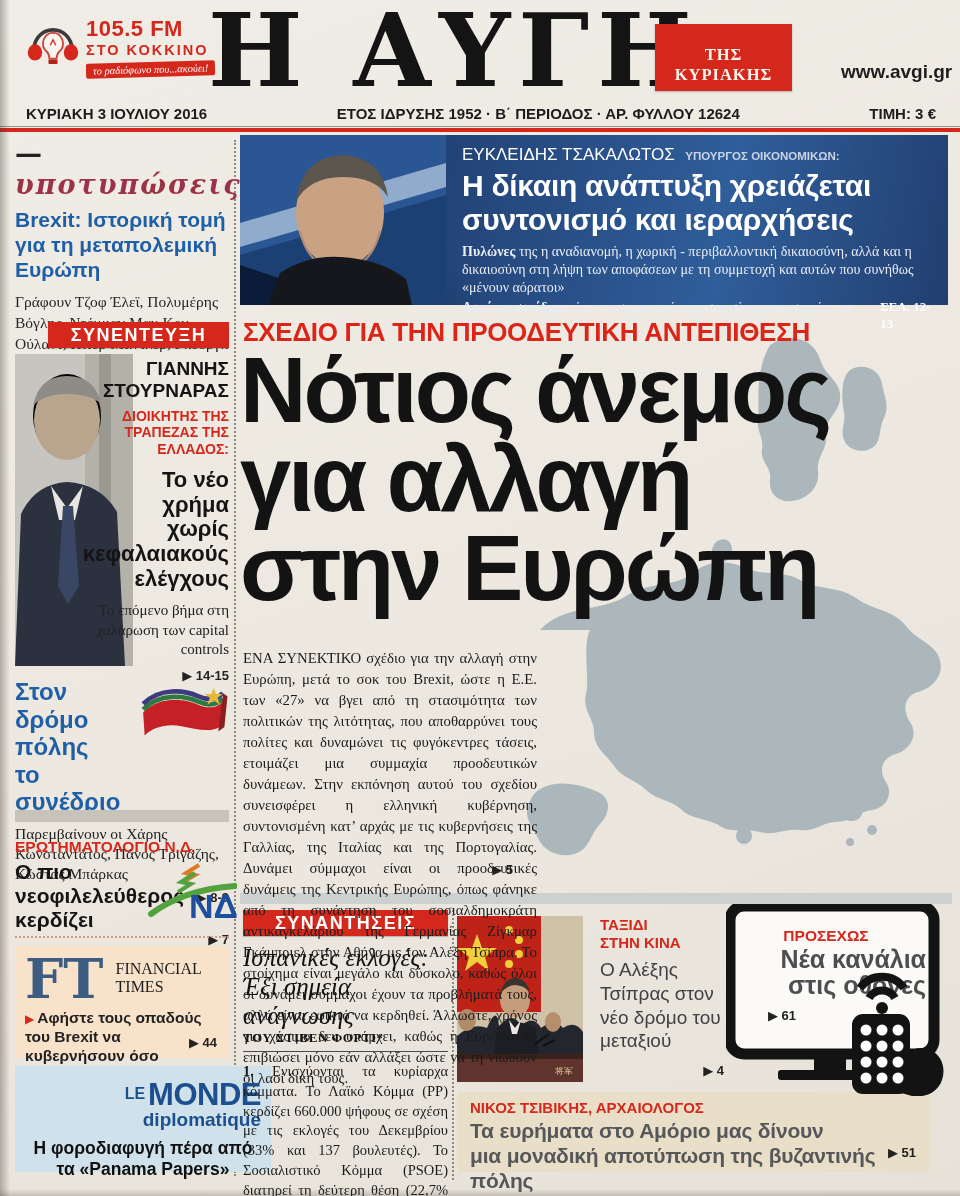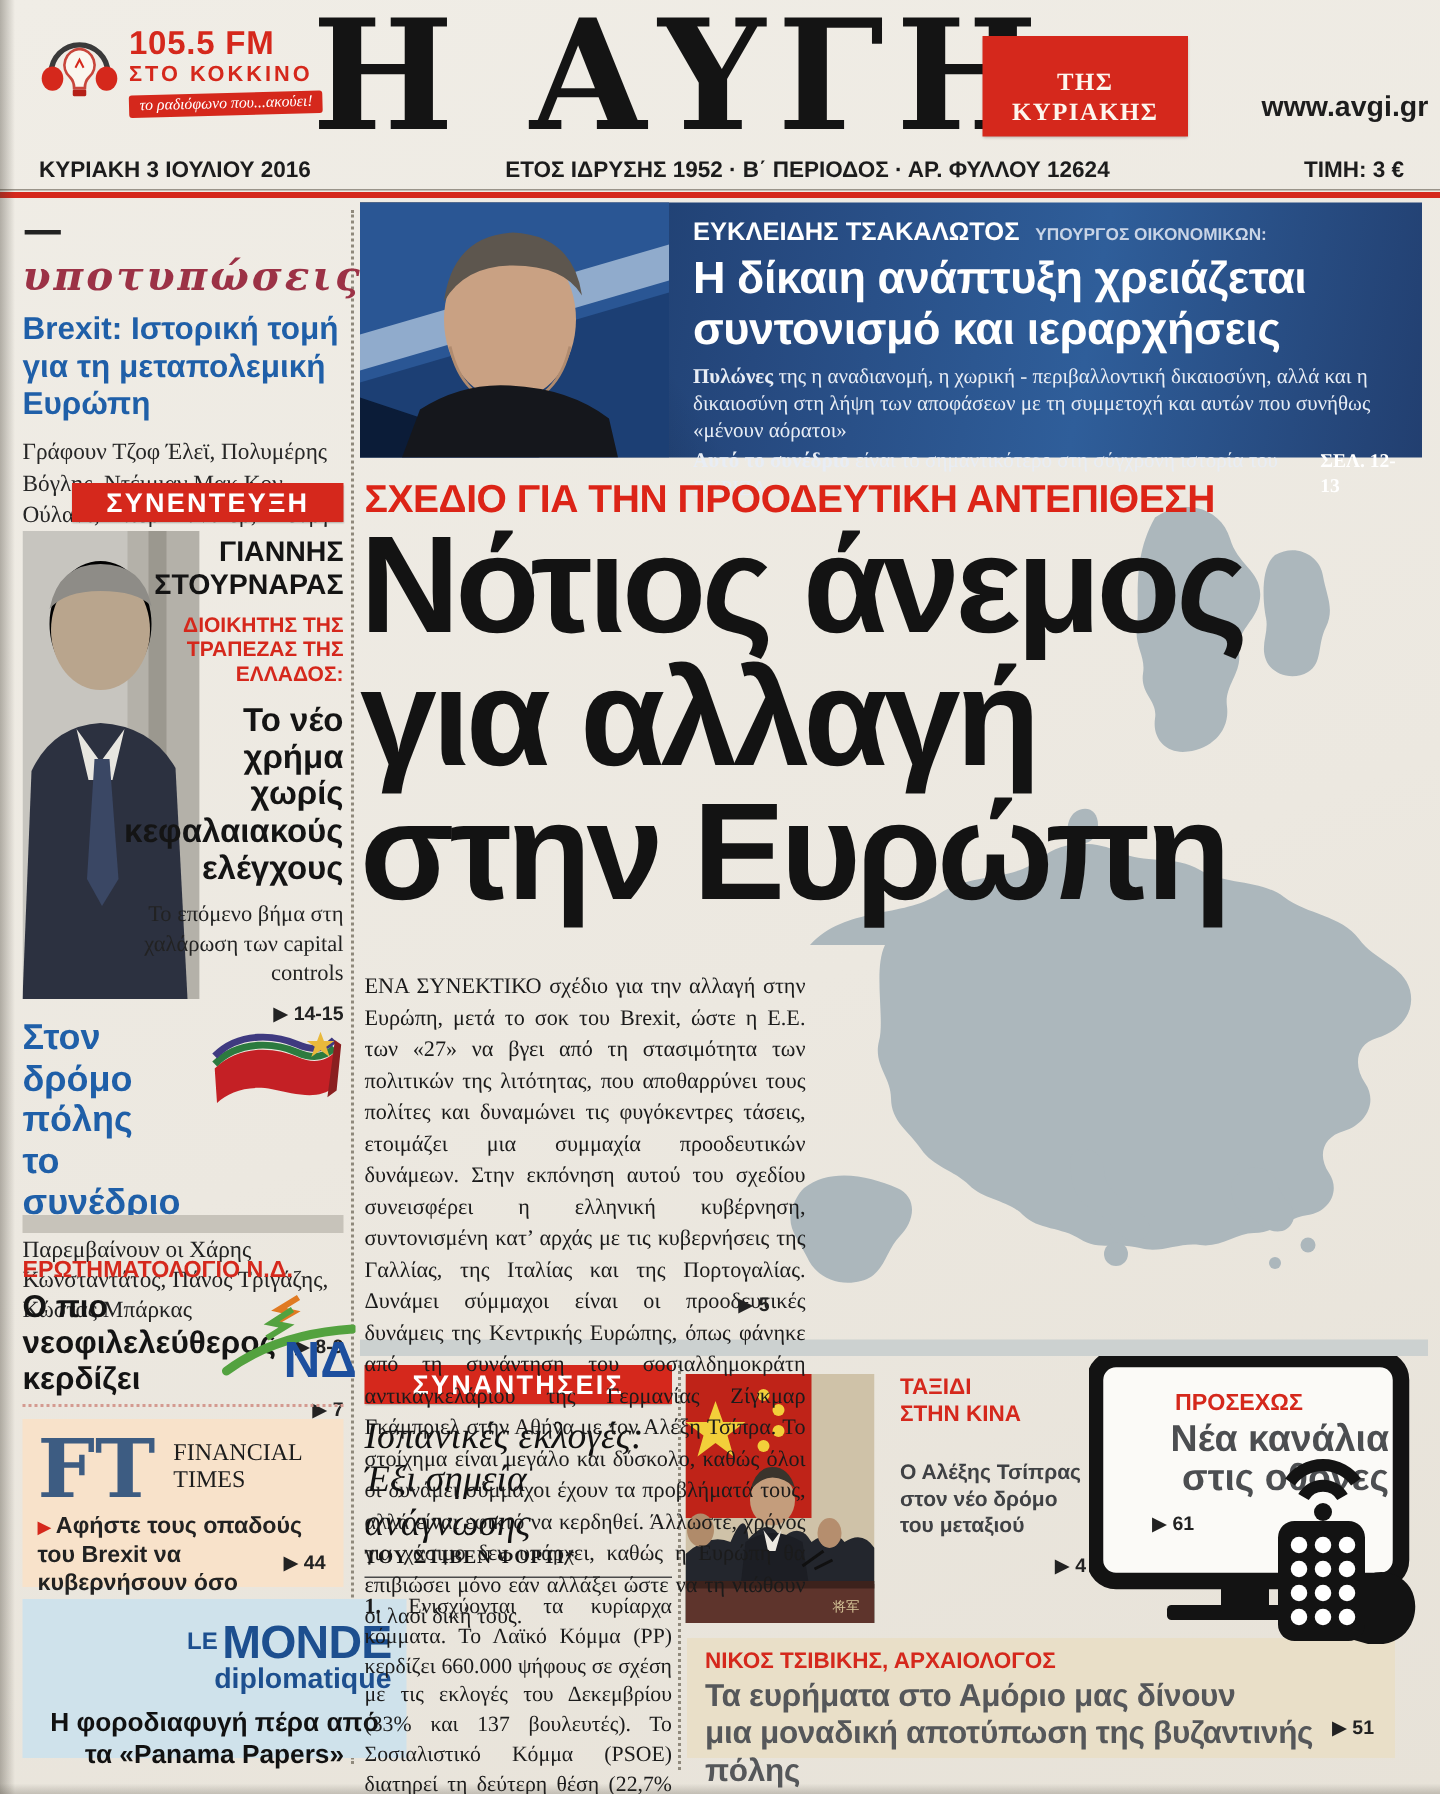--- a/index.html
+++ b/index.html
@@ -76,21 +76,21 @@
   .lm-monde{font-size:31px;font-weight:800;letter-spacing:-.5px}
   .lm-sub{text-align:right;color:#1d4f8f;font-size:19px;font-weight:700;margin-top:0px}
   .lm-head{margin-top:7px;text-align:center;font-size:17.5px;font-weight:800;line-height:1.2;color:#111}
 
   
   .top-banner{position:absolute;left:240px;top:135px;width:708px;height:170px;
               background:linear-gradient(100deg,#15315c 0%,#26497f 38%,#2f5e9a 68%,#223f70 100%)}
   .top-banner::after{content:"";position:absolute;inset:0;background:linear-gradient(55deg,rgba(4,10,24,.55) 0%,rgba(4,10,24,0) 30%)}
   .ts-photo{position:absolute;left:0;top:0;z-index:2}
   .tb-text{position:absolute;left:222px;top:10px;width:478px;z-index:3}
-  .tb-kicker{color:#fff;font-weight:700;font-size:17px}
+  .tb-kicker{color:#fff;font-weight:400;font-size:17px}
   .tb-role{color:#c9d4e6;font-weight:700;font-size:11.5px;margin-left:6px}
   .tb-head{margin-top:4px;color:#fff;font-weight:800;font-size:30px;line-height:1.13;letter-spacing:-.3px}
   .tb-deck{margin-top:6px;color:#e8edf5;font-family:"Liberation Serif",serif;font-size:14px;line-height:1.3}
   .tb-deck b{font-weight:700}
   .tb-deck2{display:flex;justify-content:flex-start;margin-top:2px}
   .tb-page{color:#fff;font-weight:700;font-size:13px;font-family:"Liberation Serif",serif}
 
   
   .lead-kicker{position:absolute;left:243px;top:317px;font-size:26px;font-weight:800;color:#dc2417;letter-spacing:-.3px;z-index:3}
   .map{position:absolute;left:520px;top:330px;z-index:1;opacity:.95}
@@ -105,21 +105,21 @@
   .sec-meet{position:absolute;left:243px;top:910px;width:205px}
   .meet-head{margin-top:8px;font-family:"Liberation Serif",serif;font-style:italic;font-size:25px;line-height:1.15;color:#111}
   .meet-byline{padding-bottom:5px;border-bottom:1.5px solid #4a4a4a;
                font-family:"Liberation Serif",serif;font-weight:700;font-size:13px;letter-spacing:.5px;color:#141414}
   .meet-body{margin-top:10px;font-family:"Liberation Serif",serif;font-size:14.5px;line-height:1.36;text-align:justify;color:#1b1b1b}
   .meet-body b{font-weight:700}
 
   .china-photo{position:absolute;left:457px;top:916px}
   .china-text{position:absolute;left:600px;top:916px;width:124px}
   .china-kicker{font-size:15px;font-weight:800;line-height:1.2;color:#d5281c}
-  .china-head{margin-top:21px;font-size:14px;font-weight:700;line-height:1.25;color:#3f4144}
+  .china-head{margin-top:6px;font-size:19px;font-weight:400;line-height:1.25;color:#3f4144}
   .china-page{margin-top:10px;text-align:right}
 
   .sec-tv{position:absolute;left:726px;top:900px;width:228px;height:196px}
   .tv-kicker{position:absolute;left:0;top:27px;width:200px;text-align:center;font-size:15.5px;font-weight:800;color:#d5281c;z-index:3}
   .tv-head{position:absolute;left:0;top:46px;width:200px;text-align:right;font-size:25px;font-weight:800;line-height:1.05;color:#4c4e51;z-index:3}
   .tv-page{position:absolute;left:42px;top:108px;z-index:3}
   .remote{position:absolute;left:112px;top:62px;z-index:4}
 
   .sec-amorio{position:absolute;left:458px;top:1092px;width:472px;height:80px;background:#e9dfc8;padding:7px 12px}
   .am-kicker{font-size:15px;font-weight:800;color:#d5281c}

